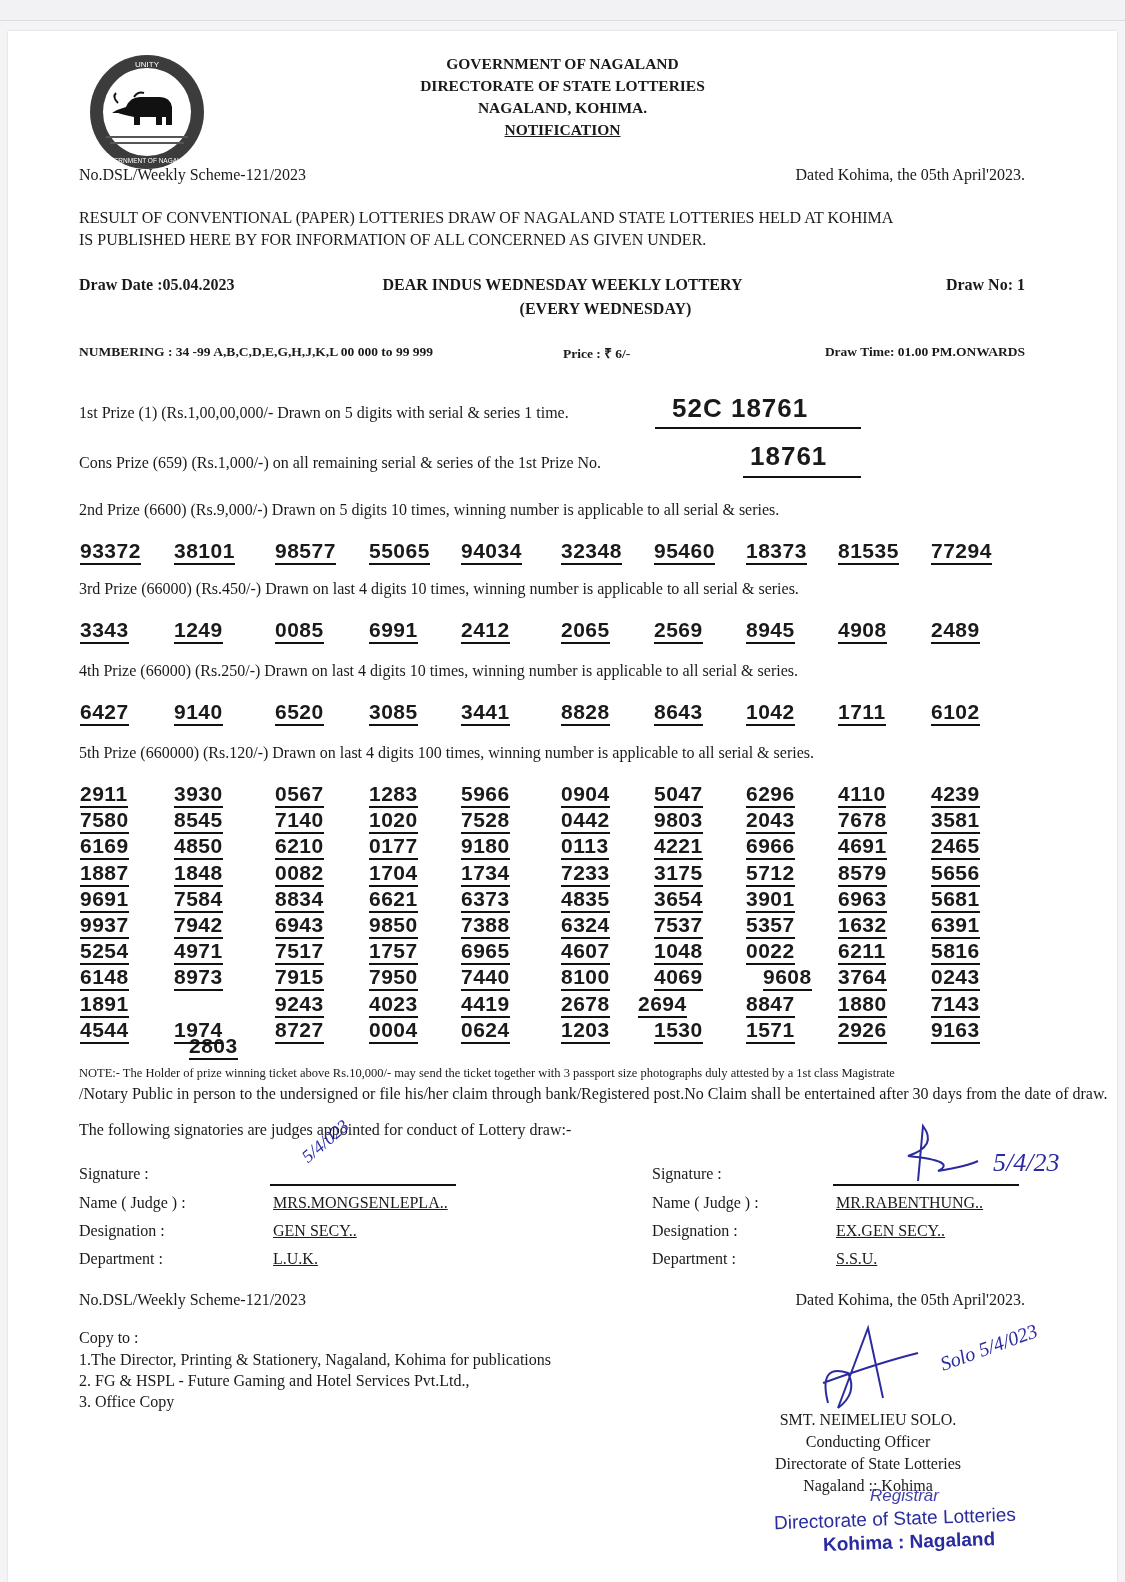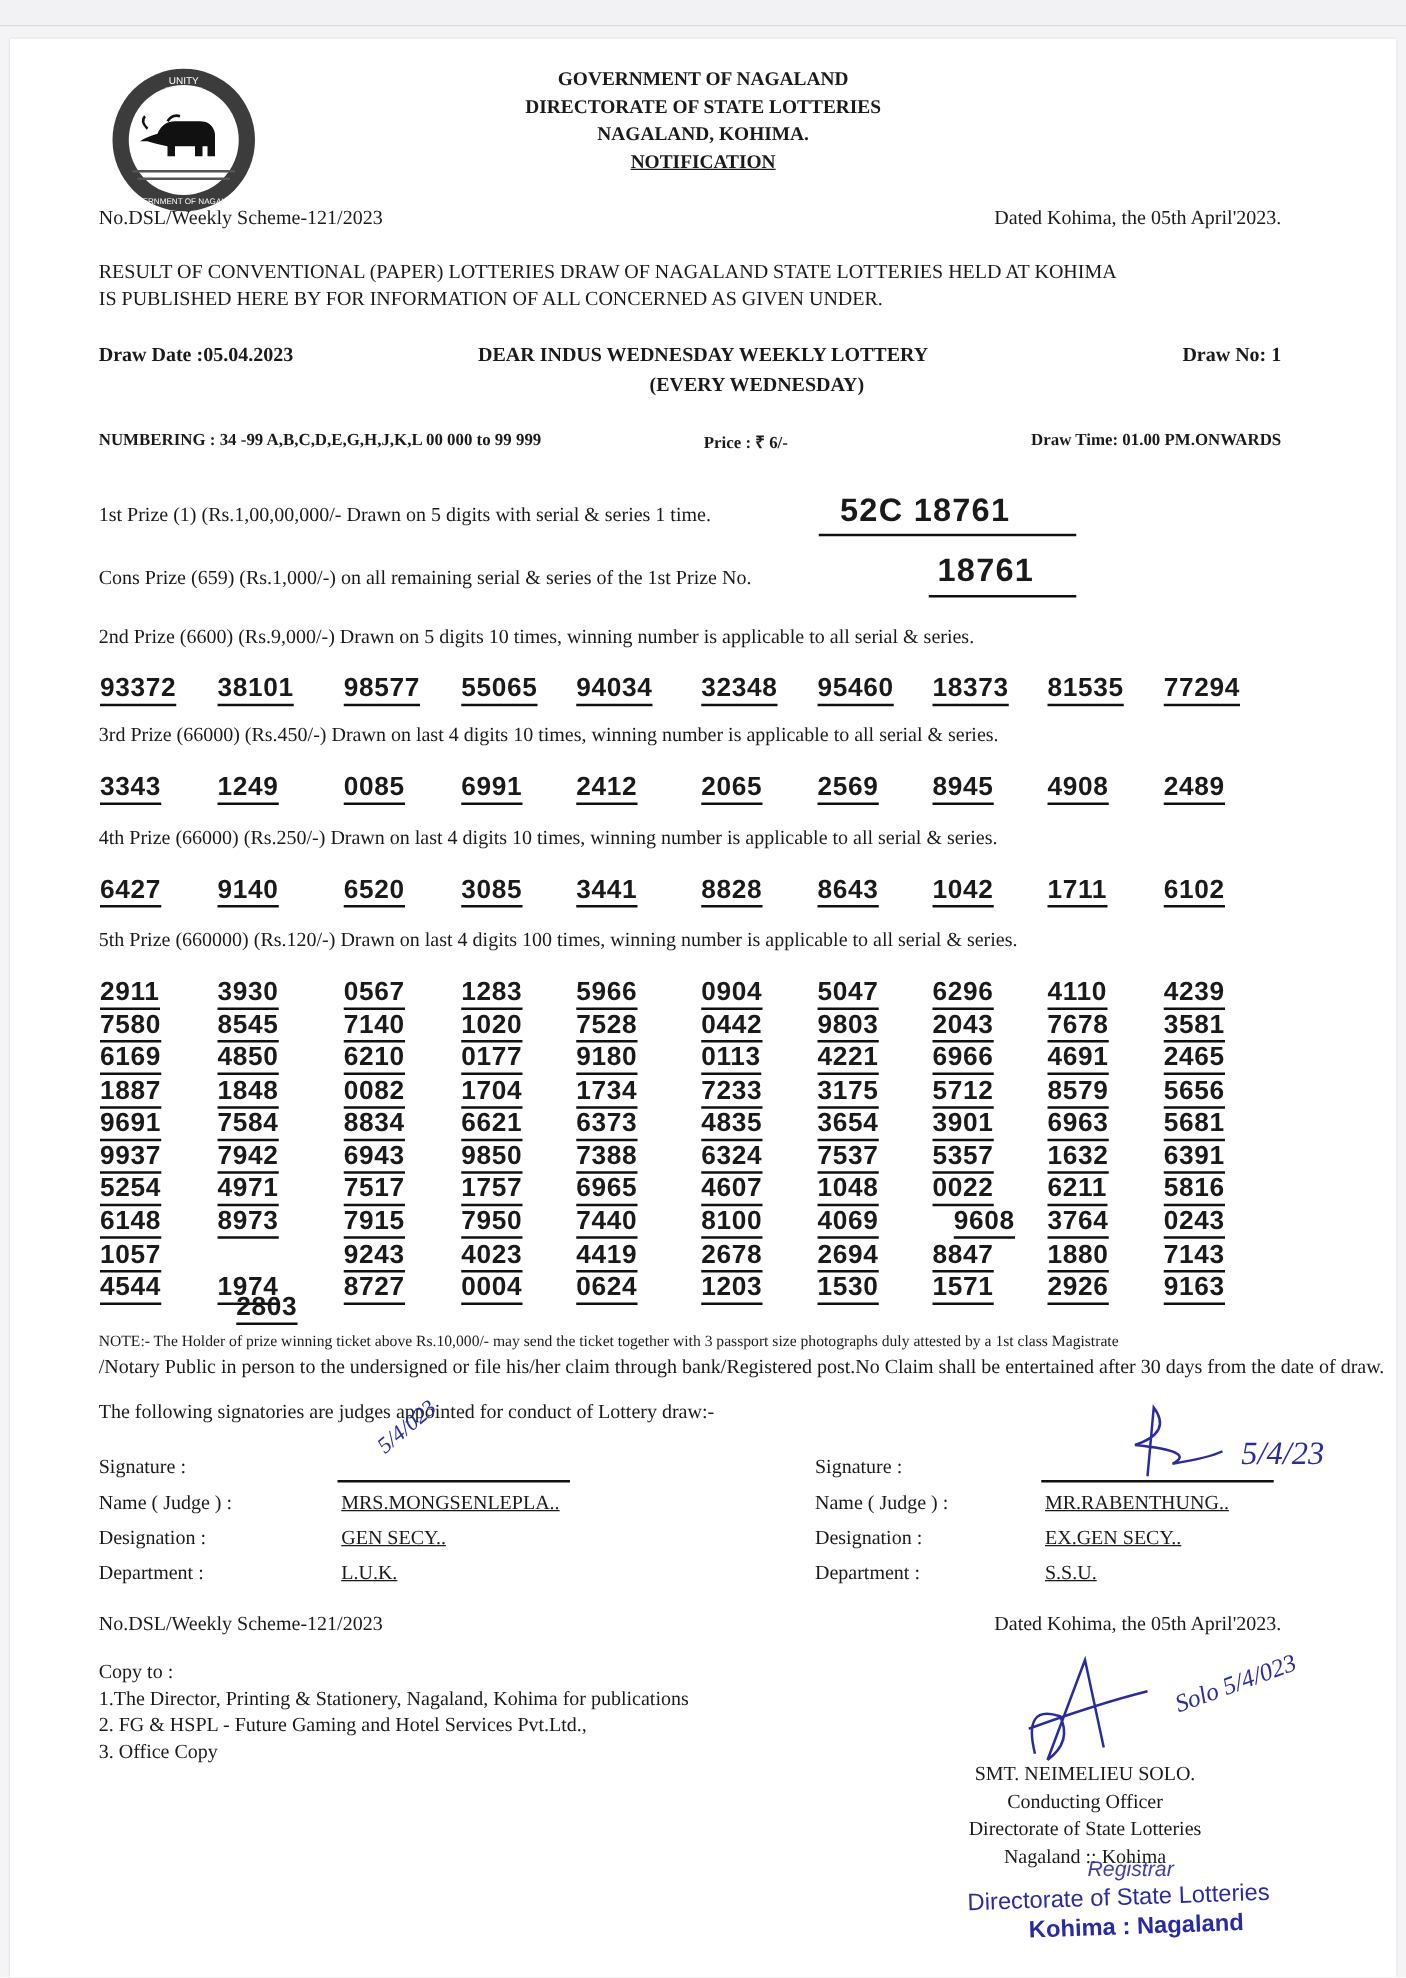--- a/index.html
+++ b/index.html
@@ -181,27 +181,27 @@
       <span class="num" style="left: 72px; top: 935.4px;">6148</span>
       <span class="num" style="left: 166px; top: 935.4px;">8973</span>
       <span class="num" style="left: 267px; top: 935.4px;">7915</span>
       <span class="num" style="left: 361px; top: 935.4px;">7950</span>
       <span class="num" style="left: 453px; top: 935.4px;">7440</span>
       <span class="num" style="left: 553px; top: 935.4px;">8100</span>
       <span class="num" style="left: 646px; top: 935.4px;">4069</span>
       <span class="num" style="left: 755px; top: 935.4px;">9608</span>
       <span class="num" style="left: 830px; top: 935.4px;">3764</span>
       <span class="num" style="left: 923px; top: 935.4px;">0243</span>
-      <span class="num" style="left: 72px; top: 961.6px;">1057</span>
+      <span class="num" style="left: 72px; top: 961.6px;">1891</span>
       <span class="num" style="left: 166px; top: 1004px; margin-left: 15px;">2803</span>
       <span class="num" style="left: 267px; top: 961.6px;">9243</span>
       <span class="num" style="left: 361px; top: 961.6px;">4023</span>
       <span class="num" style="left: 453px; top: 961.6px;">4419</span>
       <span class="num" style="left: 553px; top: 961.6px;">2678</span>
-      <span class="num" style="left: 646px; top: 961.6px;">2694</span>
+      <span class="num" style="left: 630px; top: 961.6px;">2694</span>
       <span class="num" style="left: 738px; top: 961.6px;">8847</span>
       <span class="num" style="left: 830px; top: 961.6px;">1880</span>
       <span class="num" style="left: 923px; top: 961.6px;">7143</span>
       <span class="num" style="left: 72px; top: 987.8px;">4544</span>
       <span class="num" style="left: 166px; top: 987.8px;">1974</span>
       <span class="num" style="left: 267px; top: 987.8px;">8727</span>
       <span class="num" style="left: 361px; top: 987.8px;">0004</span>
       <span class="num" style="left: 453px; top: 987.8px;">0624</span>
       <span class="num" style="left: 553px; top: 987.8px;">1203</span>
       <span class="num" style="left: 646px; top: 987.8px;">1530</span>

